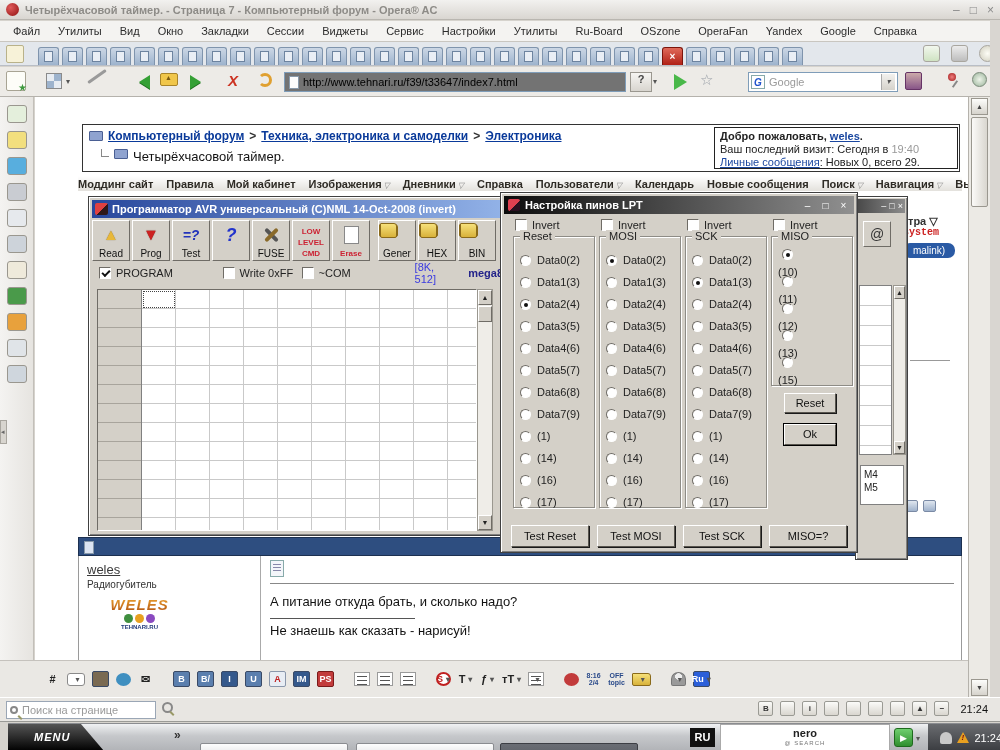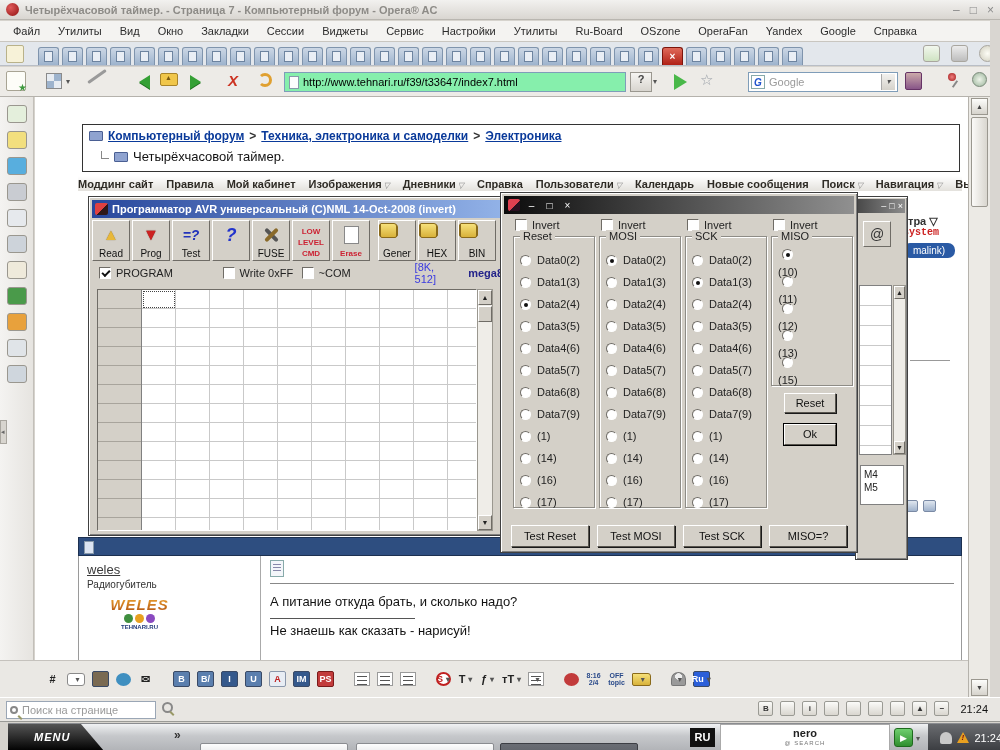--- a/index.html
+++ b/index.html
@@ -46,21 +46,21 @@
     background:conic-gradient(#9db3cd 0 25%, #e7ecf2 0 50%, #9db3cd 0 75%, #e7ecf2 0); border:1px solid #8a8a8a; }
   .dd-small { color:#555; font-size:8px; }
   .ic-pencil { left:86px; top:8px; width:22px; height:3px; background:#9a9a9a; transform:rotate(-35deg); border-radius:2px; }
   .arrow-left, .arrow-right { top:8px; width:0; height:0; border:7px solid transparent; }
   .arrow-left { left:132px; border-right:11px solid #35a035; filter:drop-shadow(0 1px 0 #1c6b1c); }
   .arrow-right { left:190px; border-left:11px solid #35a035; filter:drop-shadow(0 1px 0 #1c6b1c); }
   .ic-upfolder { left:160px; top:6px; width:18px; height:13px; background:#f0c64a; border:1px solid #a8842a; border-radius:2px; }
   .ic-upfolder:after { content:"▲"; position:absolute; left:4px; top:0px; font-size:7px; color:#7a5a10; }
   .ic-stop { left:228px; top:5px; color:#cc3322; font-weight:bold; font-size:15px; font-style:italic; }
   .ic-reload { left:258px; top:6px; width:14px; height:14px; border:3px solid #e0a030; border-radius:50%; border-left-color:transparent; }
-  .addressbar { position:absolute; left:284px; top:5px; width:342px; height:20px; background:#86efac;
+  .addressbar { position:absolute; left:284px; top:5px; width:342px; height:20px; background:#737373;
     border:1px solid #7f9db9; display:flex; align-items:center; padding:0 4px; gap:4px; }
   .pageglyph { width:10px; height:13px; background:#fdfdfd; border:1px solid #8899aa; flex:0 0 auto; }
   .addr-text { font-size:11px; color:#000; white-space:nowrap; overflow:hidden; }
   .btn-q { position:absolute; left:630px; top:5px; width:22px; height:20px; background:linear-gradient(#f6f5f2,#d8d5cf);
     border:1px solid #9a978f; text-align:center; font-weight:bold; color:#444; }
   .btn-qdd { position:absolute; left:653px; top:10px; }
   .ic-go { position:absolute; left:674px; top:7px; width:0; height:0; border:8px solid transparent; border-left:13px solid #49b849; }
   .ic-star { position:absolute; left:700px; top:4px; font-size:15px; color:#9aa0a8; }
   .googlebox { position:absolute; left:748px; top:5px; width:150px; height:20px; background:#fff; border:1px solid #7f9db9;
     display:flex; align-items:center; gap:4px; padding:0 2px; }
@@ -86,21 +86,21 @@
   .ps-btn { position:absolute; left:2px; width:17px; height:17px; background:linear-gradient(#fdfdfb,#d6d3cc);
     border:1px solid #9a978f; font-size:7px; color:#444; text-align:center; line-height:16px; }
   .ps-thumb { position:absolute; left:2px; top:20px; width:17px; height:90px; background:linear-gradient(90deg,#fbfaf8,#d9d6cf); border:1px solid #9a978f; border-radius:2px; }
   .o-frame-right { position:absolute; left:990px; top:20px; width:10px; height:677px; background:#d9d6d1; }
 
   .fheader { position:absolute; left:82px; top:124px; width:878px; height:48px; border:1px solid #333; background:#fff; }
   .crumbrow { position:absolute; left:6px; top:4px; display:flex; align-items:center; gap:5px; font-weight:bold; font-size:12px; }
   .folder-ic { width:14px; height:10px; background:#8fa3d0; border:1px solid #4a5f93; border-radius:1px; }
   .crumb { color:#0a3a9a; text-decoration:underline; }
   .crumb-sep { color:#333; text-decoration:none; }
-  .topicrow { position:absolute; left:18px; top:24px; display:flex; align-items:center; gap:5px; font-size:13px; color:#111; }
+  .topicrow { position:absolute; left:18px; top:24px; display:flex; gap:5px; font-size:13px; color:#111; }
   .tree-elbow { width:8px; height:8px; border-left:1px solid #888; border-bottom:1px solid #888; margin-bottom:4px; }
   .welcome { position:absolute; left:631px; top:2px; width:244px; height:42px; border:1px solid #222; background:#fff;
     padding:2px 5px; font-size:11px; line-height:13px; }
   .welcome b { font-size:11px; }
   .lnk { color:#1a47a0; text-decoration:underline; }
   .dim { color:#999; }
 
   .fnavrow { position:absolute; left:78px; top:176px; width:884px; height:15px; display:flex; gap:13px;
     font-weight:bold; font-size:11px; color:#2e2b25; background:linear-gradient(#fff,#e3e1dc); align-items:center; }
   .fnav { white-space:nowrap; }
@@ -532,20 +532,27 @@
       <span class="crumb-sep">&gt;</span>
       <a class="crumb">Техника, электроника и самоделки</a>
       <span class="crumb-sep">&gt;</span>
       <a class="crumb">Электроника</a>
     </div>
     <div class="topicrow">
       <i class="tree-elbow"></i>
       <i class="folder-ic"></i>
       <span>Четырёхчасовой таймер.</span>
     </div>
+    <div class="welcome">
+      <div><b><span>Добро пожаловать,</span>
+        <a class="lnk">weles</a><span>.</span></b></div>
+      <div><span>Ваш последний визит: Сегодня в</span>
+        <span class="dim">19:40</span></div>
+      <div><a class="lnk">Личные сообщения</a><span>: Новых 0, всего 29.</span></div>
+    </div>
   </div>
 
   <div class="fnavrow">
 
       <span class="fnav"><span>Моддинг сайт</span><i class="ddm"></i></span>
 
       <span class="fnav"><span>Правила</span><i class="ddm"></i></span>
 
       <span class="fnav"><span>Мой кабинет</span><i class="ddm"></i></span>
 
@@ -706,20 +713,21 @@
       <span class="sbtn" style="top:0;">▲</span>
       <span class="sbtn" style="bottom:0;">▼</span>
     </div>
     <div class="fw-list" style="white-space:pre-line;">M4
 M5</div>
   </div>
 
   <div class="win" id="lpt-dlg">
     <div class="lpt-bar">
       <i class="lpt-ic"></i>
+      <span class="t">Настройка пинов LPT</span>
       <span class="lpt-ctl">–</span>
       <span class="lpt-ctl">□</span>
       <span class="lpt-ctl">×</span>
     </div>
 
     <div class="lpt-col" style="left:12px;">
       <label class="cb">
           <span class="cbx"></span>
           <span>Invert</span>
         </label>

